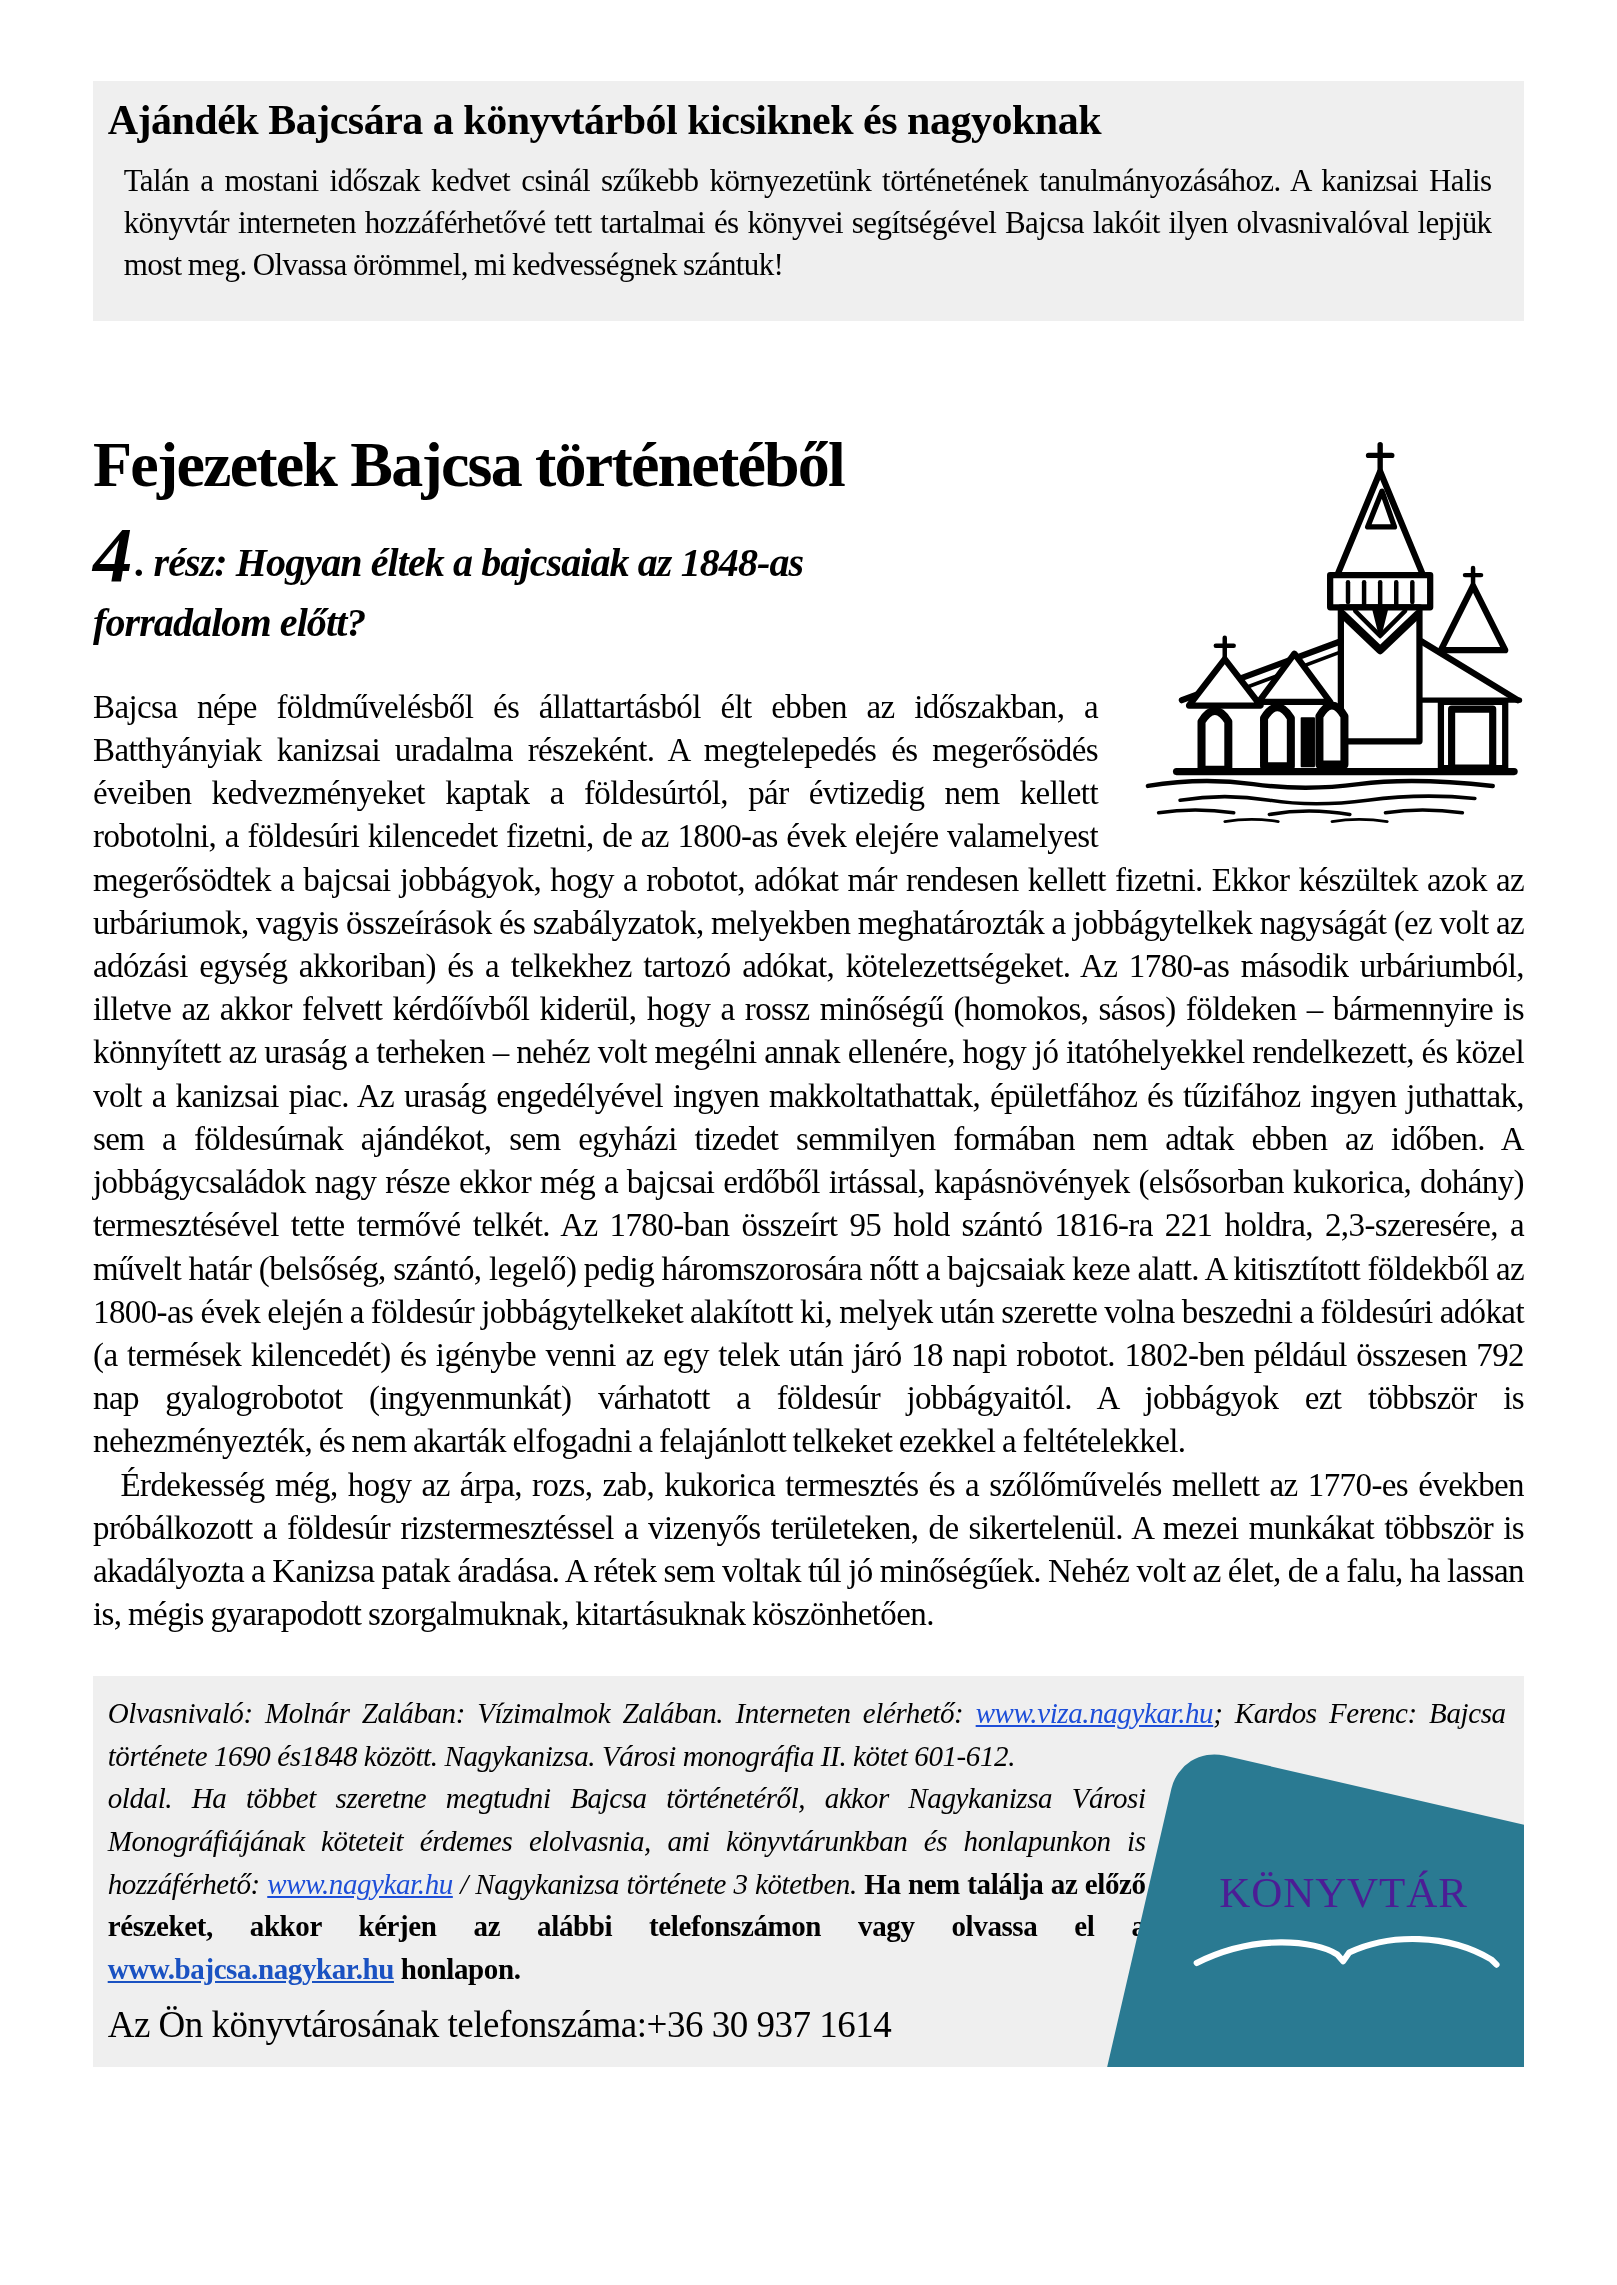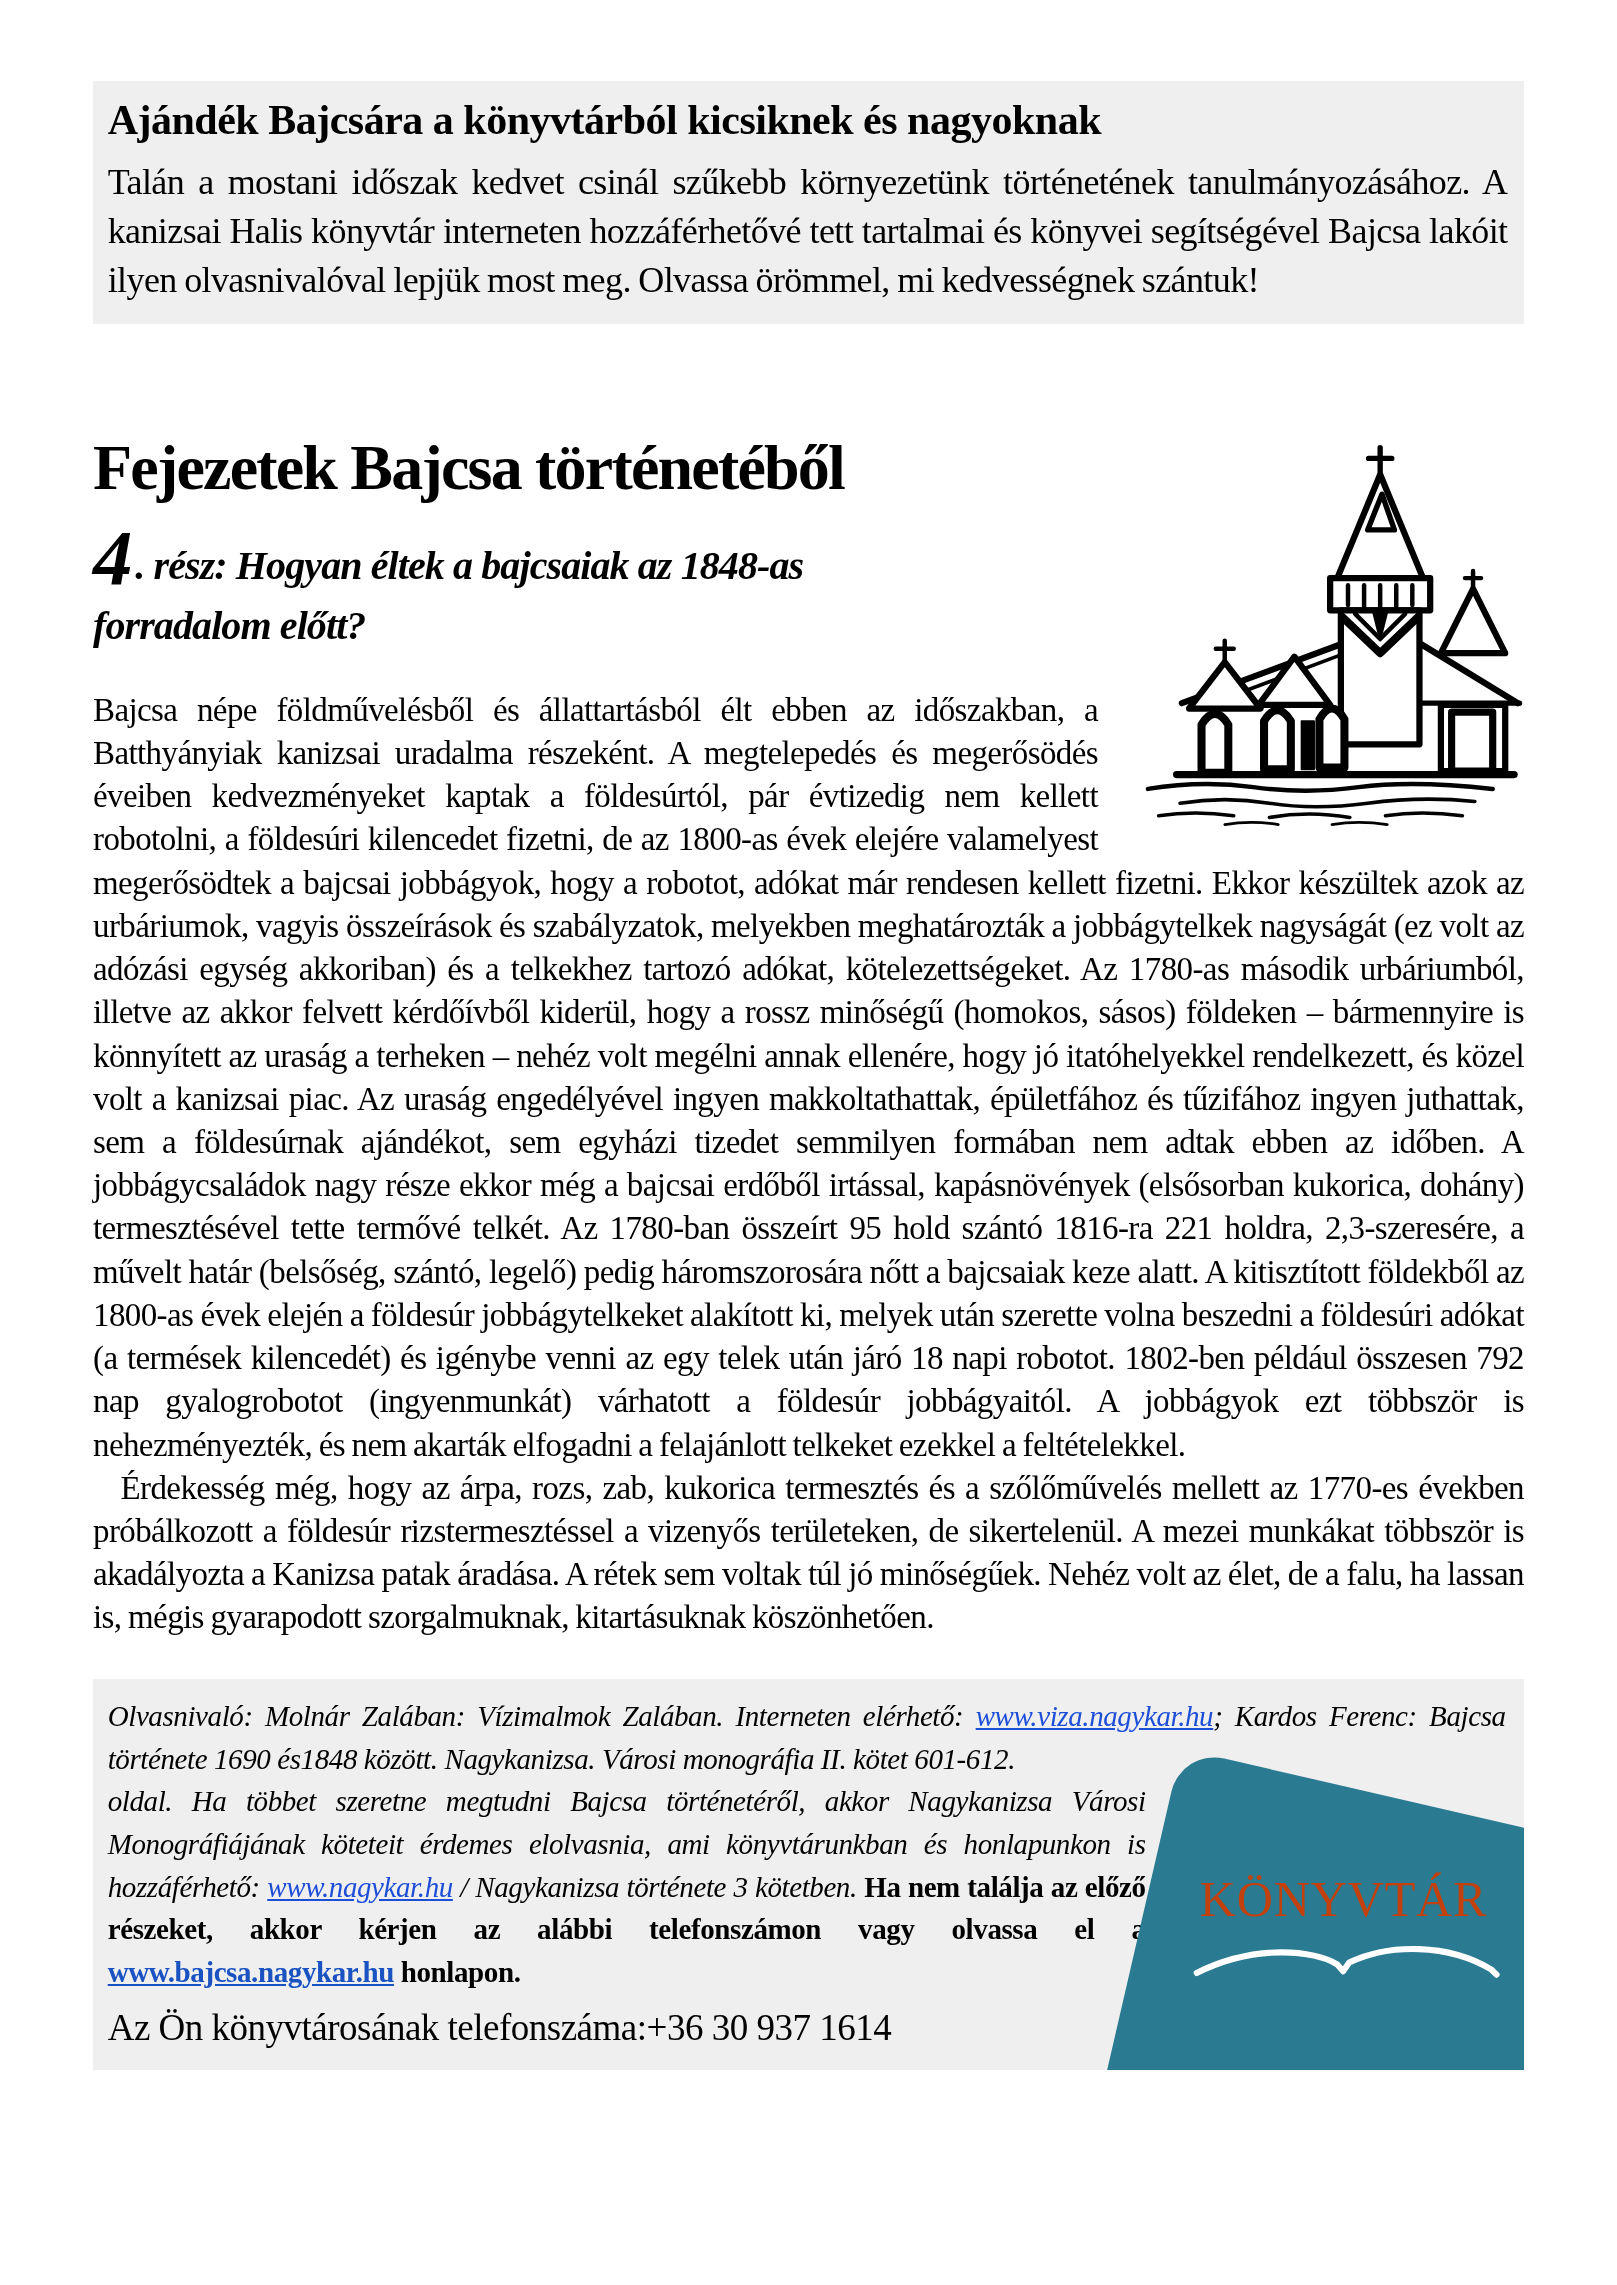--- a/index.html
+++ b/index.html
@@ -6,21 +6,21 @@
   body{
     width:1617px;height:2286px;position:relative;background:#ffffff;
     font-family:"Liberation Serif","DejaVu Serif",serif;color:#000;
   }
   .page{padding:81px 93px 0 93px;}
 
   
   .header-box{background:#efefef;padding:14.7px 16.5px 18.4px 14.7px;}
   .header-title{font-size:42px;font-weight:bold;margin:0 0 14.7px 0;letter-spacing:-0.5px;}
   .header-paragraph{
-    font-size:36px;line-height:1.36;text-align:justify;margin:0;
+    font-size:31px;line-height:1.36;text-align:justify;margin:16px;
     letter-spacing:-0.6px;word-spacing:-0.9px;
   }
 
   
   .article{margin-top:110px;}
   .church-float{float:right;width:402px;height:393px;margin:3.7px 0 5.5px 24px;}
   .article-title{
     font-size:64px;font-weight:bold;margin:0 0 35px 0;letter-spacing:-1.8px;line-height:1.05;
   }
   .article-subtitle{
@@ -52,21 +52,21 @@
   .logo{position:absolute;right:0;bottom:0;width:367px;height:271px;}
   .logo-square{
     position:absolute;right:-64px;bottom:-138px;width:459px;height:413px;
     background:#2a7a92;border-radius:44px;transform:rotate(13deg);
   }
   .logo-content{
     position:absolute;left:26px;top:75px;width:321px;text-align:center;color:#fff;
   }
   .logo-label{
     font-family:"Liberation Serif","DejaVu Serif",serif;
-    font-size:50px;letter-spacing:0.9px;color:#c2410c;line-height:1;
+    font-size:43px;letter-spacing:0.9px;color:#4c1d95;line-height:1;
   }
   .logo-book{display:block;margin:1.8px auto 0 auto;}
 </style>
 </head>
 <body>
 
 <div class="page">
 
   <div class="header-box">
     <div class="header-title">Ajándék Bajcsára a könyvtárból kicsiknek és nagyoknak</div>

